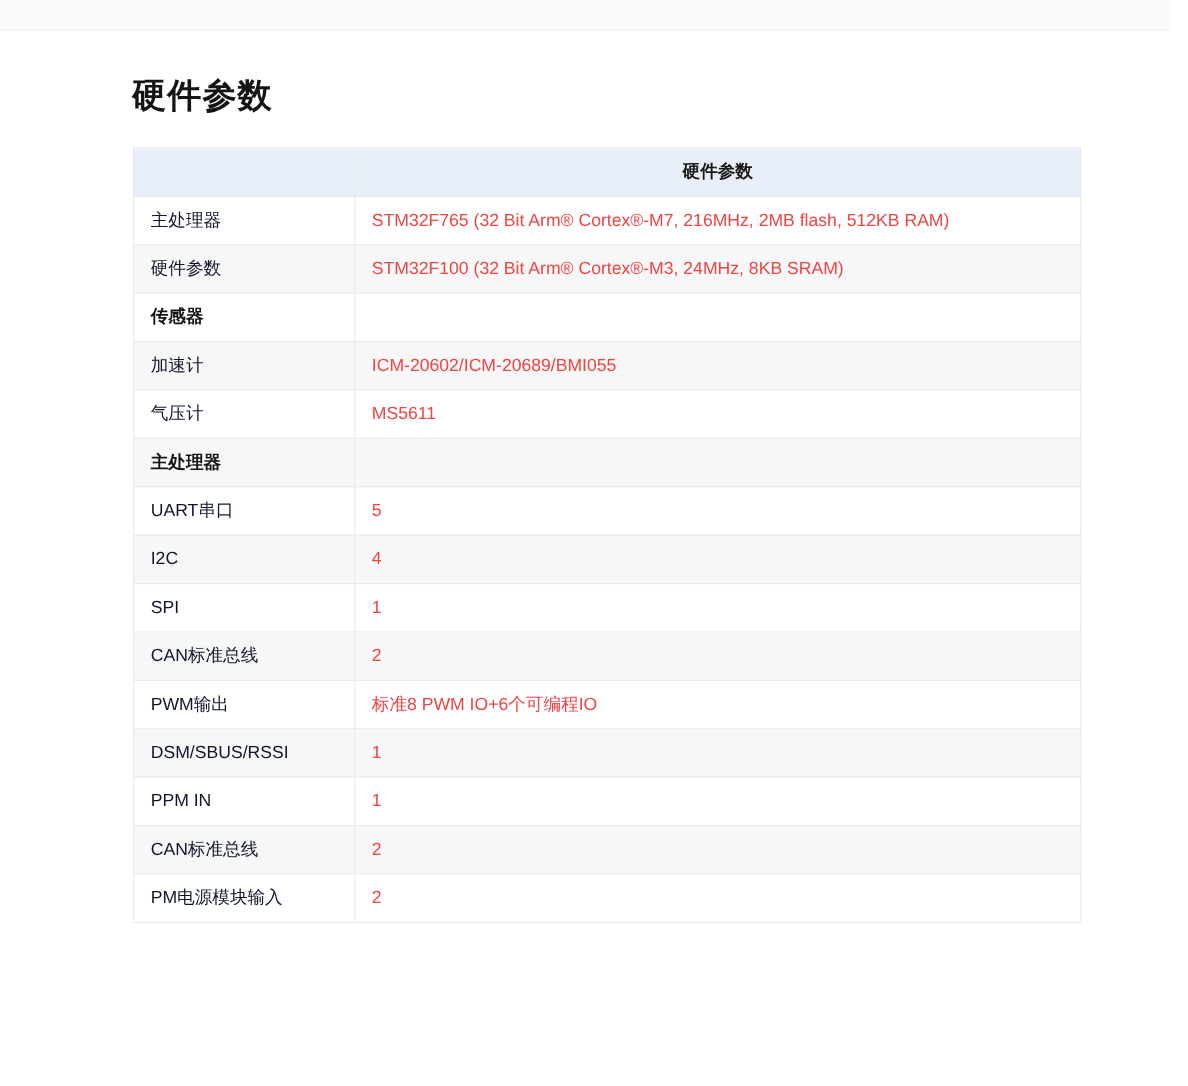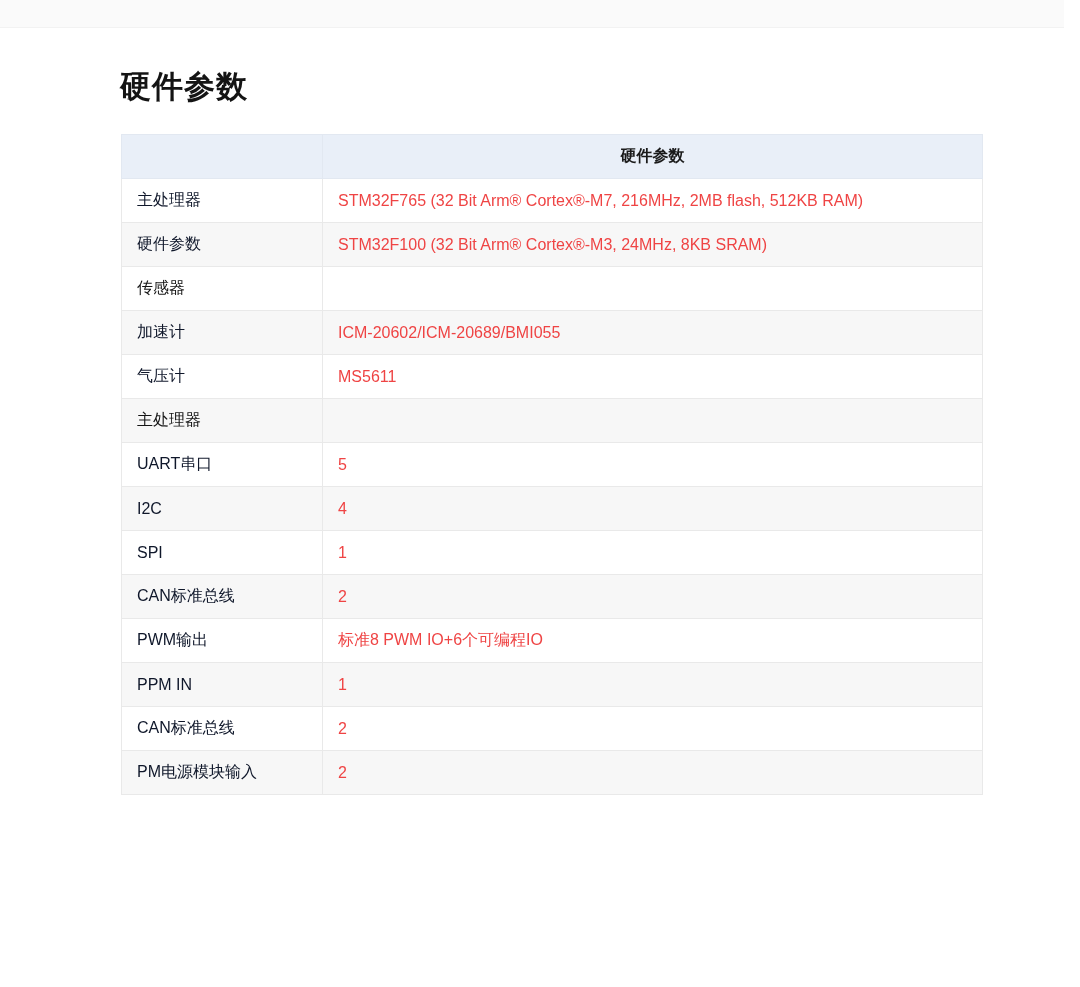--- a/index.html
+++ b/index.html
@@ -65,21 +65,21 @@
     text-align: center;
     font-size: 16px;
   }
   table.spec-table tbody tr:nth-child(even) td {
     background: #f7f7f7;
   }
   table.spec-table td.cell-label {
     color: #0f172a;
   }
   table.spec-table td.cell-label.section {
-    font-weight: 400;
+    font-weight: 700;
     color: #141414;
   }
   table.spec-table td.cell-value {
     color: #ef4444;
   }
 </style>
 </head>
 <body>
 
 <div class="page">
@@ -150,20 +150,24 @@
     <td class="cell-label">CAN标准总线</td>
     <td class="cell-value">2</td>
   </tr>
 
 
   <tr>
     <td class="cell-label">PWM输出</td>
     <td class="cell-value">标准8 PWM IO+6个可编程IO</td>
   </tr>
 
+  <tr>
+    <td class="cell-label">DSM/SBUS/RSSI</td>
+    <td class="cell-value">1</td>
+  </tr>
 
   <tr>
     <td class="cell-label">PPM IN</td>
     <td class="cell-value">1</td>
   </tr>
 
   <tr>
     <td class="cell-label">CAN标准总线</td>
     <td class="cell-value">2</td>
   </tr>

